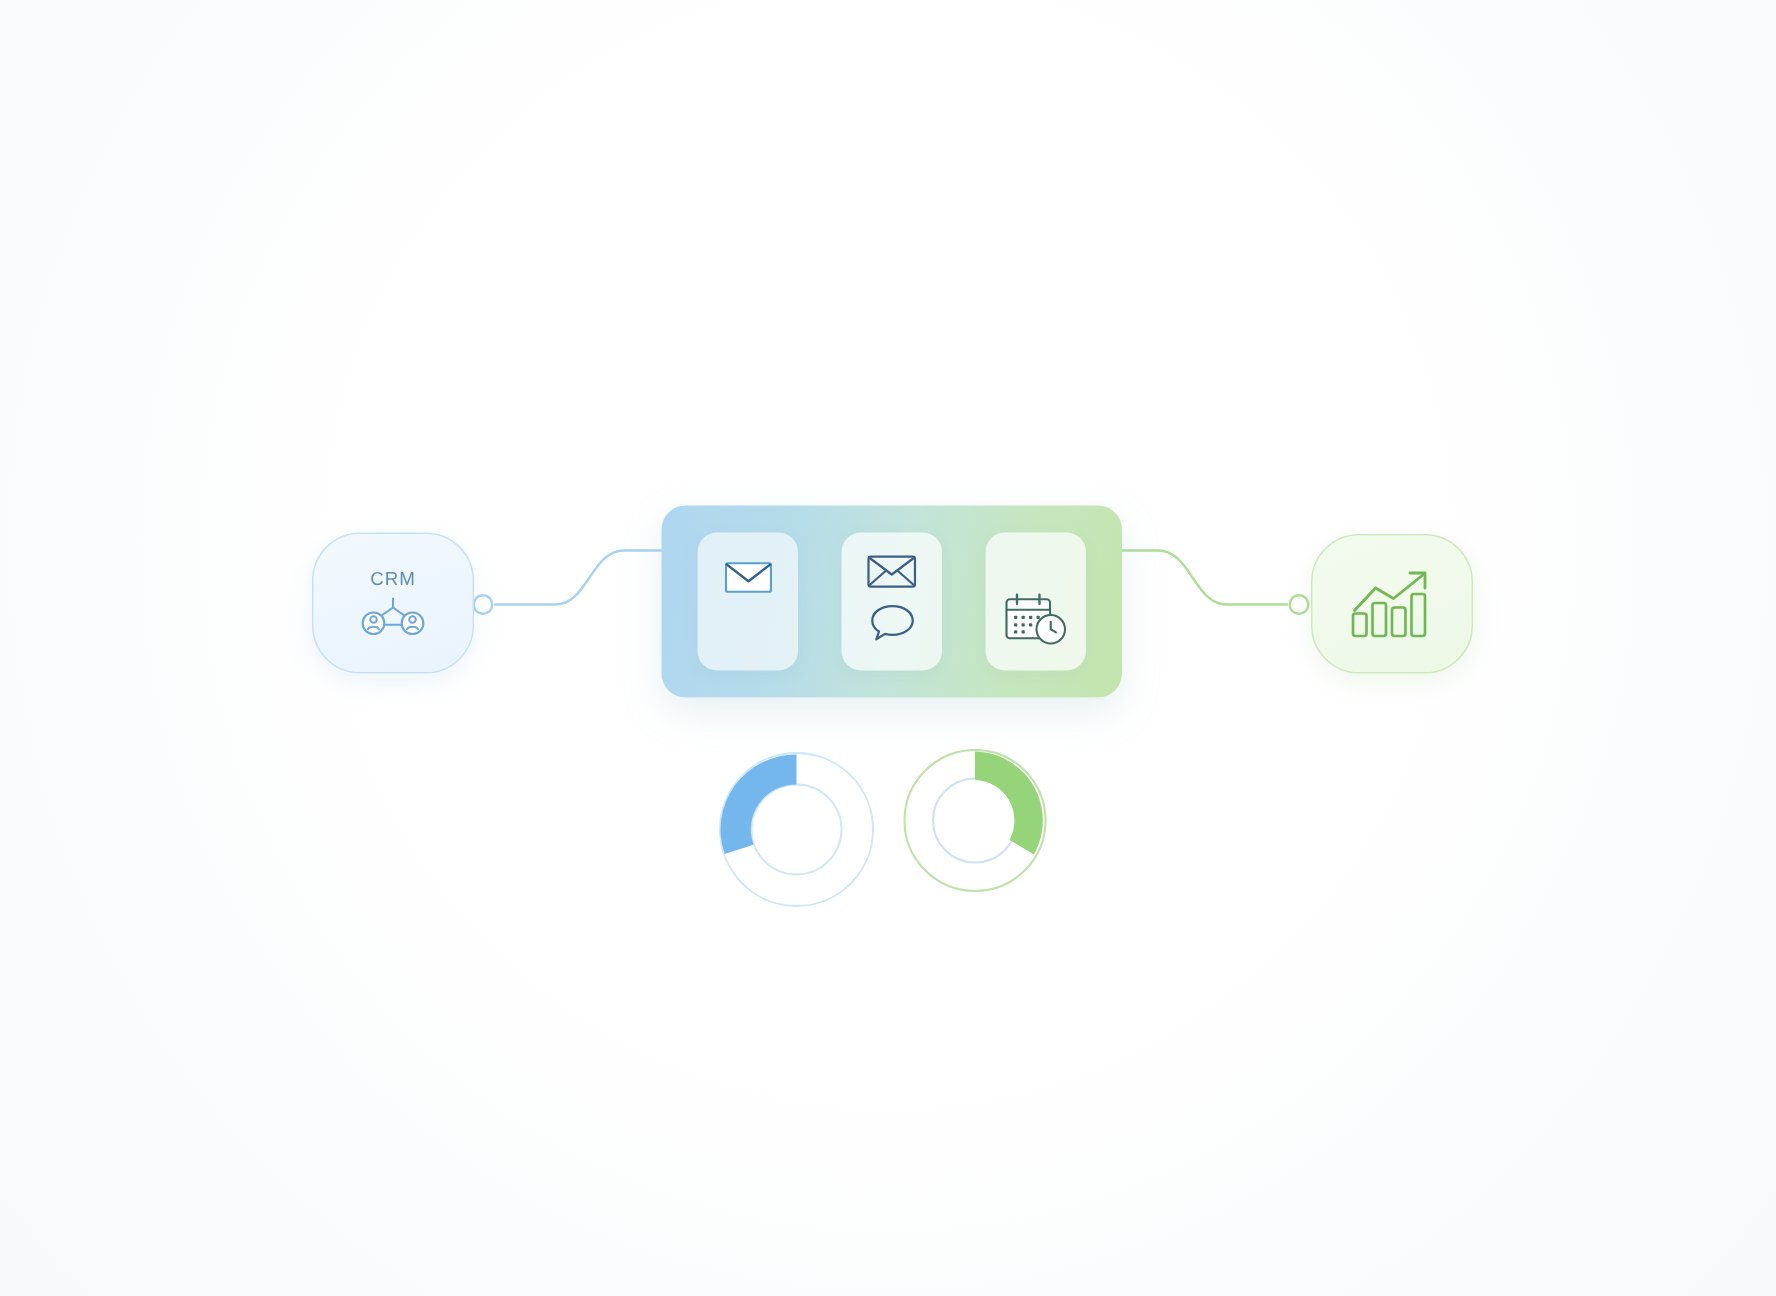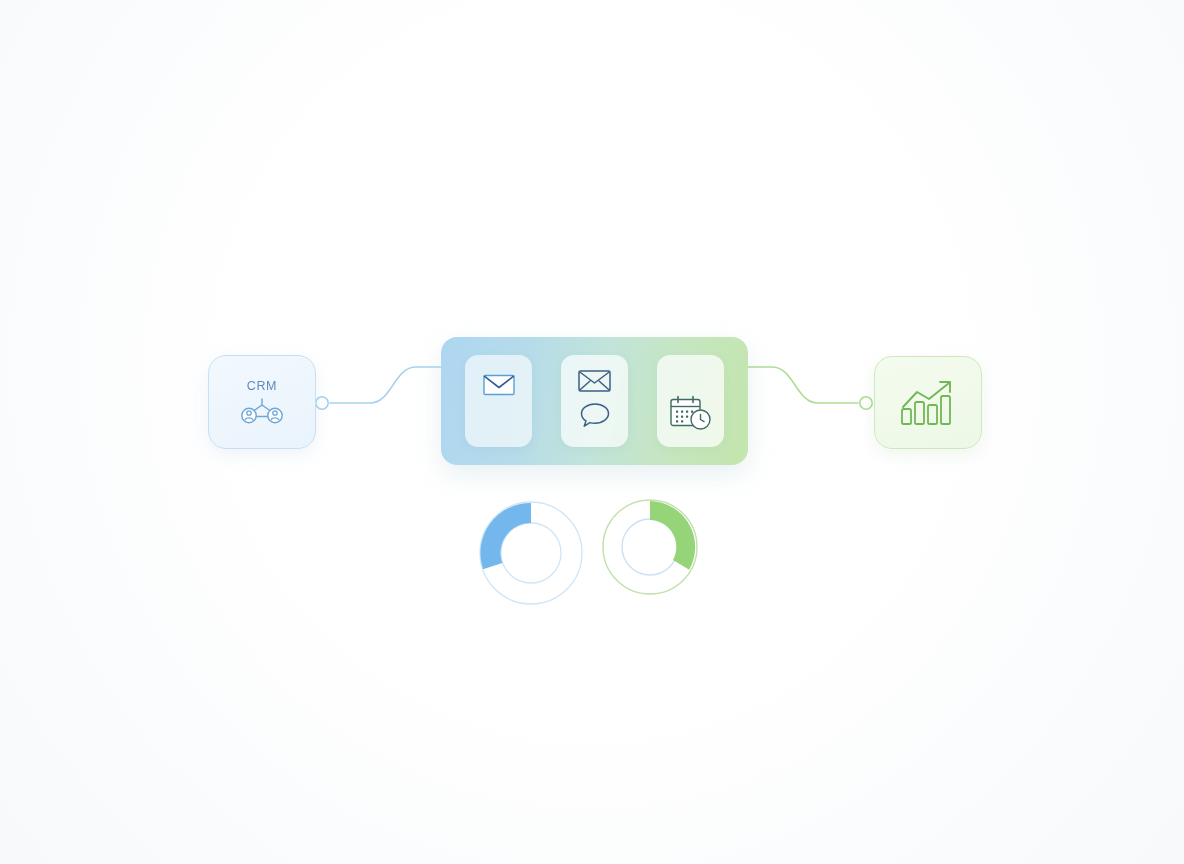--- a/index.html
+++ b/index.html
@@ -24,21 +24,21 @@
     position: absolute;
     left: 0;
     top: 0;
     width: 1184px;
     height: 864px;
   }
   
   .node-box {
     position: absolute;
     box-sizing: border-box;
-    border-radius: 18px;
+    border-radius: 32px;
     display: flex;
     flex-direction: column;
     align-items: center;
     justify-content: center;
   }
   #crm-node {
     left: 208px;
     top: 355px;
     width: 108px;
     height: 94px;

